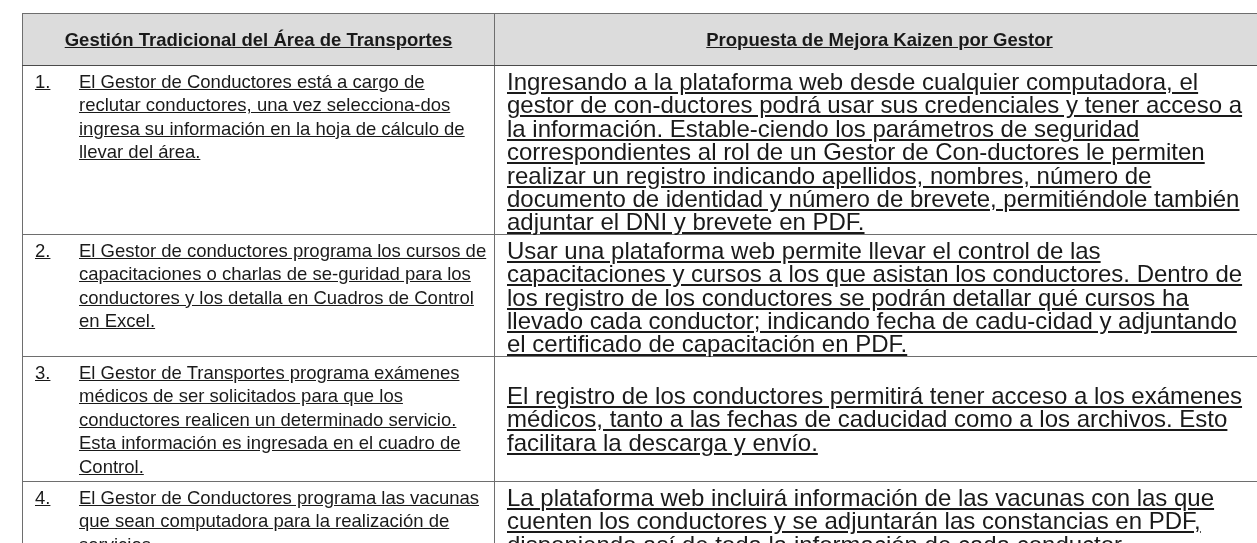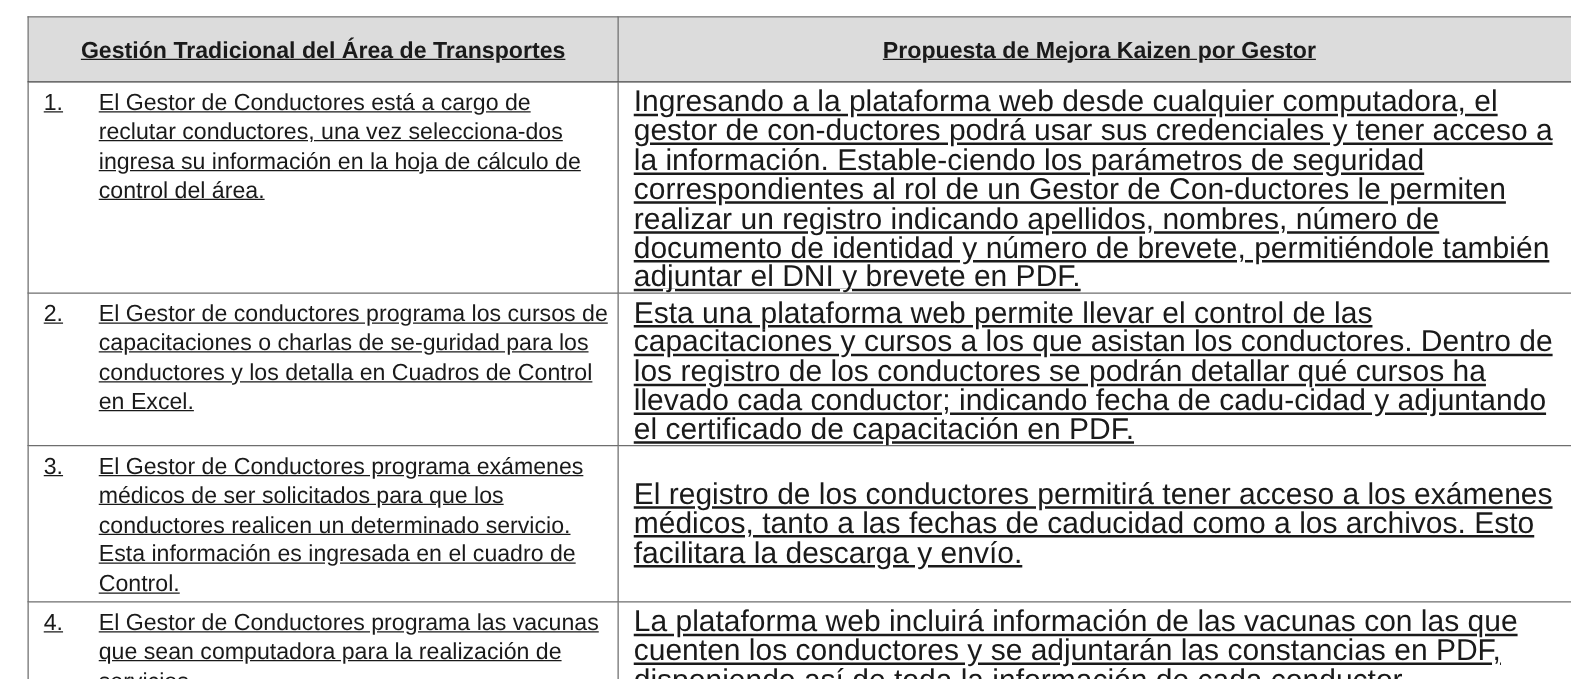--- a/index.html
+++ b/index.html
@@ -85,43 +85,43 @@
     <tr>
       <th>Gestión Tradicional del Área de Transportes</th>
       <th>Propuesta de Mejora Kaizen por Gestor</th>
     </tr>
   </thead>
   <tbody>
     <tr class="row1">
       <td class="cell-left">
         <div class="num-item">
           <span class="num">1.</span>
-          <span class="num-text">El Gestor de Conductores está a cargo de reclutar conductores, una vez selecciona-dos ingresa su información en la hoja de cálculo de control del área.</span>
+          <span class="num-text">El Gestor de Conductores está a cargo de reclutar conductores, una vez selecciona-dos ingresa su información en la hoja de cálculo de llevar del área.</span>
         </div>
       </td>
       <td class="cell-right">
         <div class="right-text">Ingresando a la plataforma web desde cualquier computadora, el gestor de con-ductores podrá usar sus credenciales y tener acceso a la información. Estable-ciendo los parámetros de seguridad correspondientes al rol de un Gestor de Con-ductores le permiten realizar un registro indicando apellidos, nombres, número de documento de identidad y número de brevete, permitiéndole también adjuntar el DNI y brevete en PDF.</div>
       </td>
     </tr>
     <tr class="row2">
       <td class="cell-left">
         <div class="num-item">
           <span class="num">2.</span>
           <span class="num-text">El Gestor de conductores programa los cursos de capacitaciones o charlas de se-guridad para los conductores y los detalla en Cuadros de Control en Excel.</span>
         </div>
       </td>
       <td class="cell-right">
-        <div class="right-text">Esta una plataforma web permite llevar el control de las capacitaciones y cursos a los que asistan los conductores. Dentro de los registro de los conductores se podrán detallar qué cursos ha llevado cada conductor; indicando fecha de cadu-cidad y adjuntando el certificado de capacitación en PDF.</div>
+        <div class="right-text">Usar una plataforma web permite llevar el control de las capacitaciones y cursos a los que asistan los conductores. Dentro de los registro de los conductores se podrán detallar qué cursos ha llevado cada conductor; indicando fecha de cadu-cidad y adjuntando el certificado de capacitación en PDF.</div>
       </td>
     </tr>
     <tr class="row3">
       <td class="cell-left">
         <div class="num-item">
           <span class="num">3.</span>
-          <span class="num-text">El Gestor de Conductores programa exámenes médicos de ser solicitados para que los conductores realicen un determinado servicio. Esta información es ingresada en el cuadro de Control.</span>
+          <span class="num-text">El Gestor de Transportes programa exámenes médicos de ser solicitados para que los conductores realicen un determinado servicio. Esta información es ingresada en el cuadro de Control.</span>
         </div>
       </td>
       <td class="cell-right">
         <div class="right-text">El registro de los conductores permitirá tener acceso a los exámenes médicos, tanto a las fechas de caducidad como a los archivos. Esto facilitara la descarga y envío.</div>
       </td>
     </tr>
     <tr class="row4">
       <td class="cell-left">
         <div class="num-item">
           <span class="num">4.</span>

